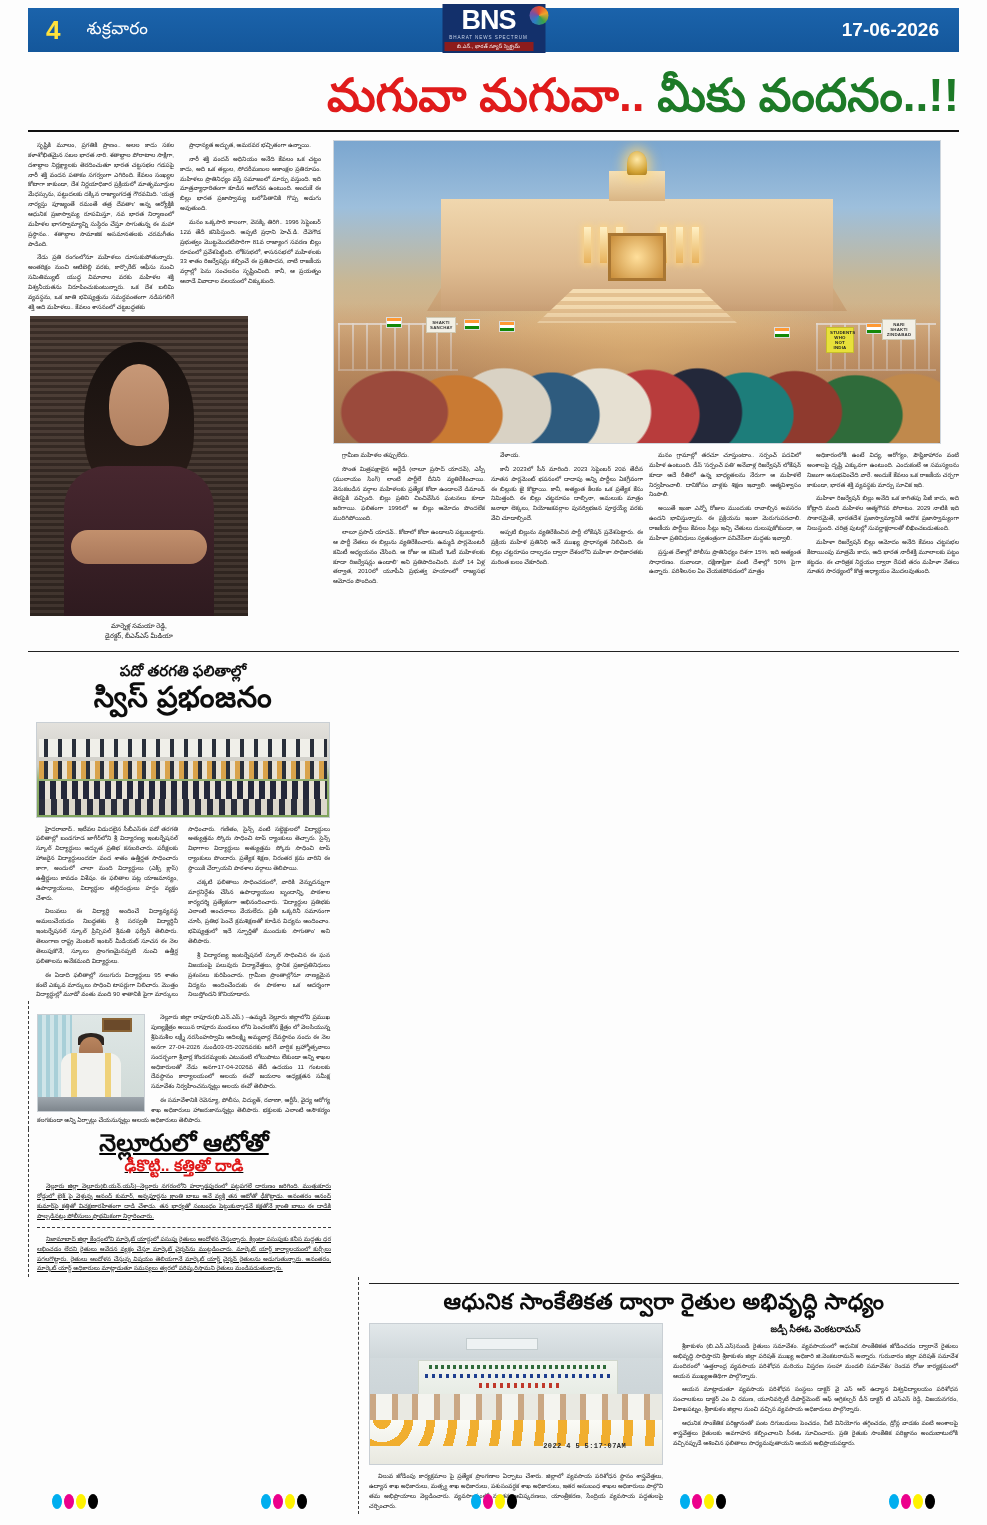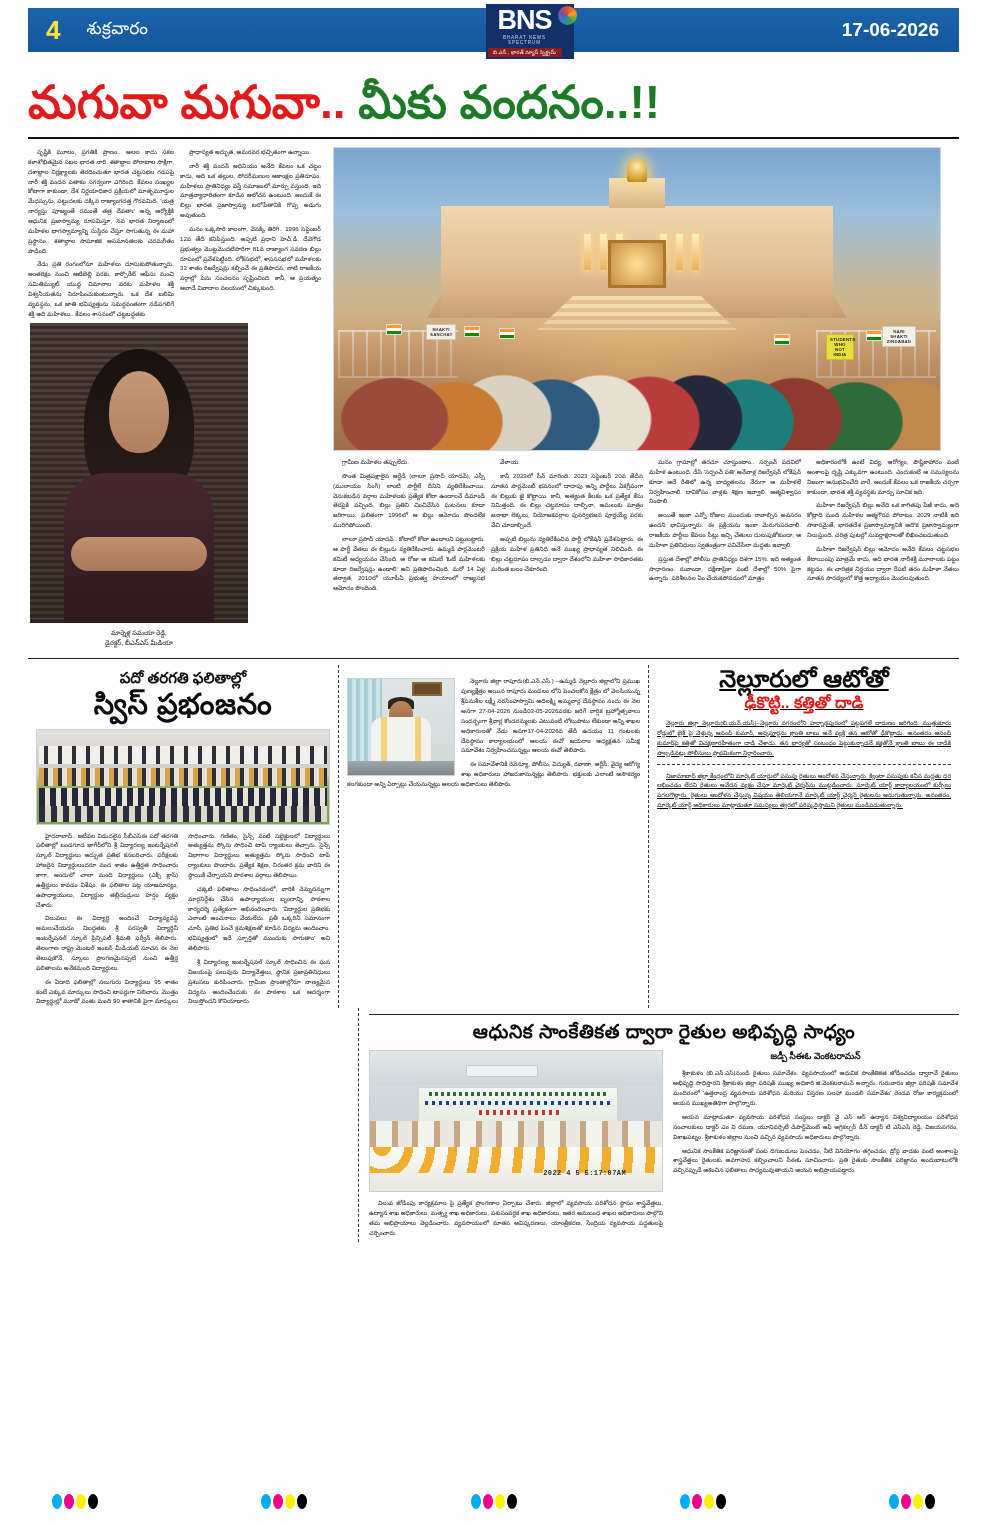--- a/index.html
+++ b/index.html
@@ -28,22 +28,22 @@
     color: #ffe23c; font-size: 26px; font-weight: bold;
     margin-left: 18px; line-height: 1;
   }
   .weekday {
     color: #ffffff; font-size: 17px; margin-left: 26px;
     letter-spacing: .3px;
   }
   .logo-box {
     position: absolute; left: 50%; top: -4px;
     transform: translateX(-50%);
-    width: 88px; background: #13306b;
-    text-align: center; padding: 4px 12px 2px 2px; margin-left: 36px;
+    width: 103px; background: #13306b;
+    text-align: center; padding: 4px 12px 2px 2px;
   }
   .logo-bns {
     font-size: 27px; font-weight: bold; color: #ffffff;
     letter-spacing: -1px; line-height: .95; position: relative;
     display: inline-block;
   }
   .logo-swirl {
     position: absolute; right: -3px; top: 2px;
     width: 19px; height: 19px; border-radius: 50%;
     background: conic-gradient(#e64a2e,#f0a22a,#37a24a,#2b7fc4,#7a4fa3,#e64a2e);
@@ -53,21 +53,21 @@
     font-size: 5px; color: #ffffff; background: #8d1c1c;
     margin-top: 2px; padding: 1px 0; letter-spacing: .2px;
   }
   .date {
     position: absolute; right: 20px;
     color: #ffffff; font-size: 19px; font-weight: bold;
   }
 
   
   .main-headline {
-    text-align: left; padding: 27px 0 10px 0;
+    text-align: right; padding: 20px 0 10px 0;
     font-size: 46px; font-weight: bold; line-height: 1;
     white-space: nowrap;
   }
   .hl-red { color: #e01b1b; }
   .hl-green { color: #1d7a27; }
   .rule-thick { border-top: 2px solid #111; margin: 2px 0 0 0; }
 
   
   .top-story { display: flex; gap: 6px; padding-top: 8px; }
   .col { font-size: 6.1px; line-height: 1.62; color: #1a1a1a;
@@ -199,21 +199,21 @@
     width: 218px; margin-left: 2px; text-align:center;
     font-size: 6.6px; line-height: 1.5; color:#111; padding: 2px 0 5px 0;
   }
 
   
   .dashed-h { border-top: 1.5px dashed #3a3a3a; margin: 6px 0; }
   .solid-h { border-top: 1.5px solid #222; margin: 6px 0; }
   .dashed-v { border-left: 1.5px dashed #3a3a3a; }
 
   
-  .mid-band { display: flex; }
+  .mid-band { display: flex; flex-direction: column; }
   .mb-col { padding: 0 8px; }
   .mb-1 { width: 310px; }
   .mb-2 { width: 310px; }
   .mb-3 { width: 311px; text-decoration: underline; }
 
   .kicker {
     text-align:center; font-size: 15px; font-weight: bold;
     color:#111; line-height:1.25; padding-top: 4px;
   }
   .sub-headline {
@@ -523,21 +523,21 @@
         <p>నిజామాబాద్ జిల్లా కేంద్రంలోని మార్కెట్ యార్డులో పసుపు రైతులు ఆందోళన చేస్తున్నారు. క్వింటా పసుపుకు కనీస మద్దతు ధర లభించడం లేదని రైతులు ఆవేదన వ్యక్తం చేస్తూ మార్కెట్ చైర్మన్‌ను ముట్టడించారు. మార్కెట్ యార్డ్ కార్యాలయంలో కుర్చీలు పగలగొట్టారు. రైతులు ఆందోళన చేస్తున్న విషయం తెలియగానే మార్కెట్ యార్డ్ చైర్మన్ రైతులను అడుగుతున్నారు. అనంతరం, మార్కెట్ యార్డ్ అధికారులు మాట్లాడుతూ సమస్యలు త్వరలో పరిష్కరిస్తామని రైతులు మండిపడుతున్నారు.</p>
       </div>
     </div>
   </div>
 
   <div class="bottom-band">
     <div class="bb-left"></div>
 
     <div class="bb-right dashed-v">
       <div class="solid-h"></div>
-      <div class="sub-headline" style="font-size:19px">ఆధునిక సాంకేతికత ద్వారా రైతుల అభివృద్ధి సాధ్యం</div>
+      <div class="sub-headline" style="font-size:22px">ఆధునిక సాంకేతికత ద్వారా రైతుల అభివృద్ధి సాధ్యం</div>
 
       <div style="display:flex; gap:10px;">
         <div style="width:294px">
           <div class="meet-photo">
             <div class="mt-ceiling"></div>
             <div class="mt-ac"></div>
             <div class="mt-banner">
               <div class="mt-banner-l1"></div>
               <div class="mt-banner-l2"></div>
               <div class="mt-banner-l3"></div>

